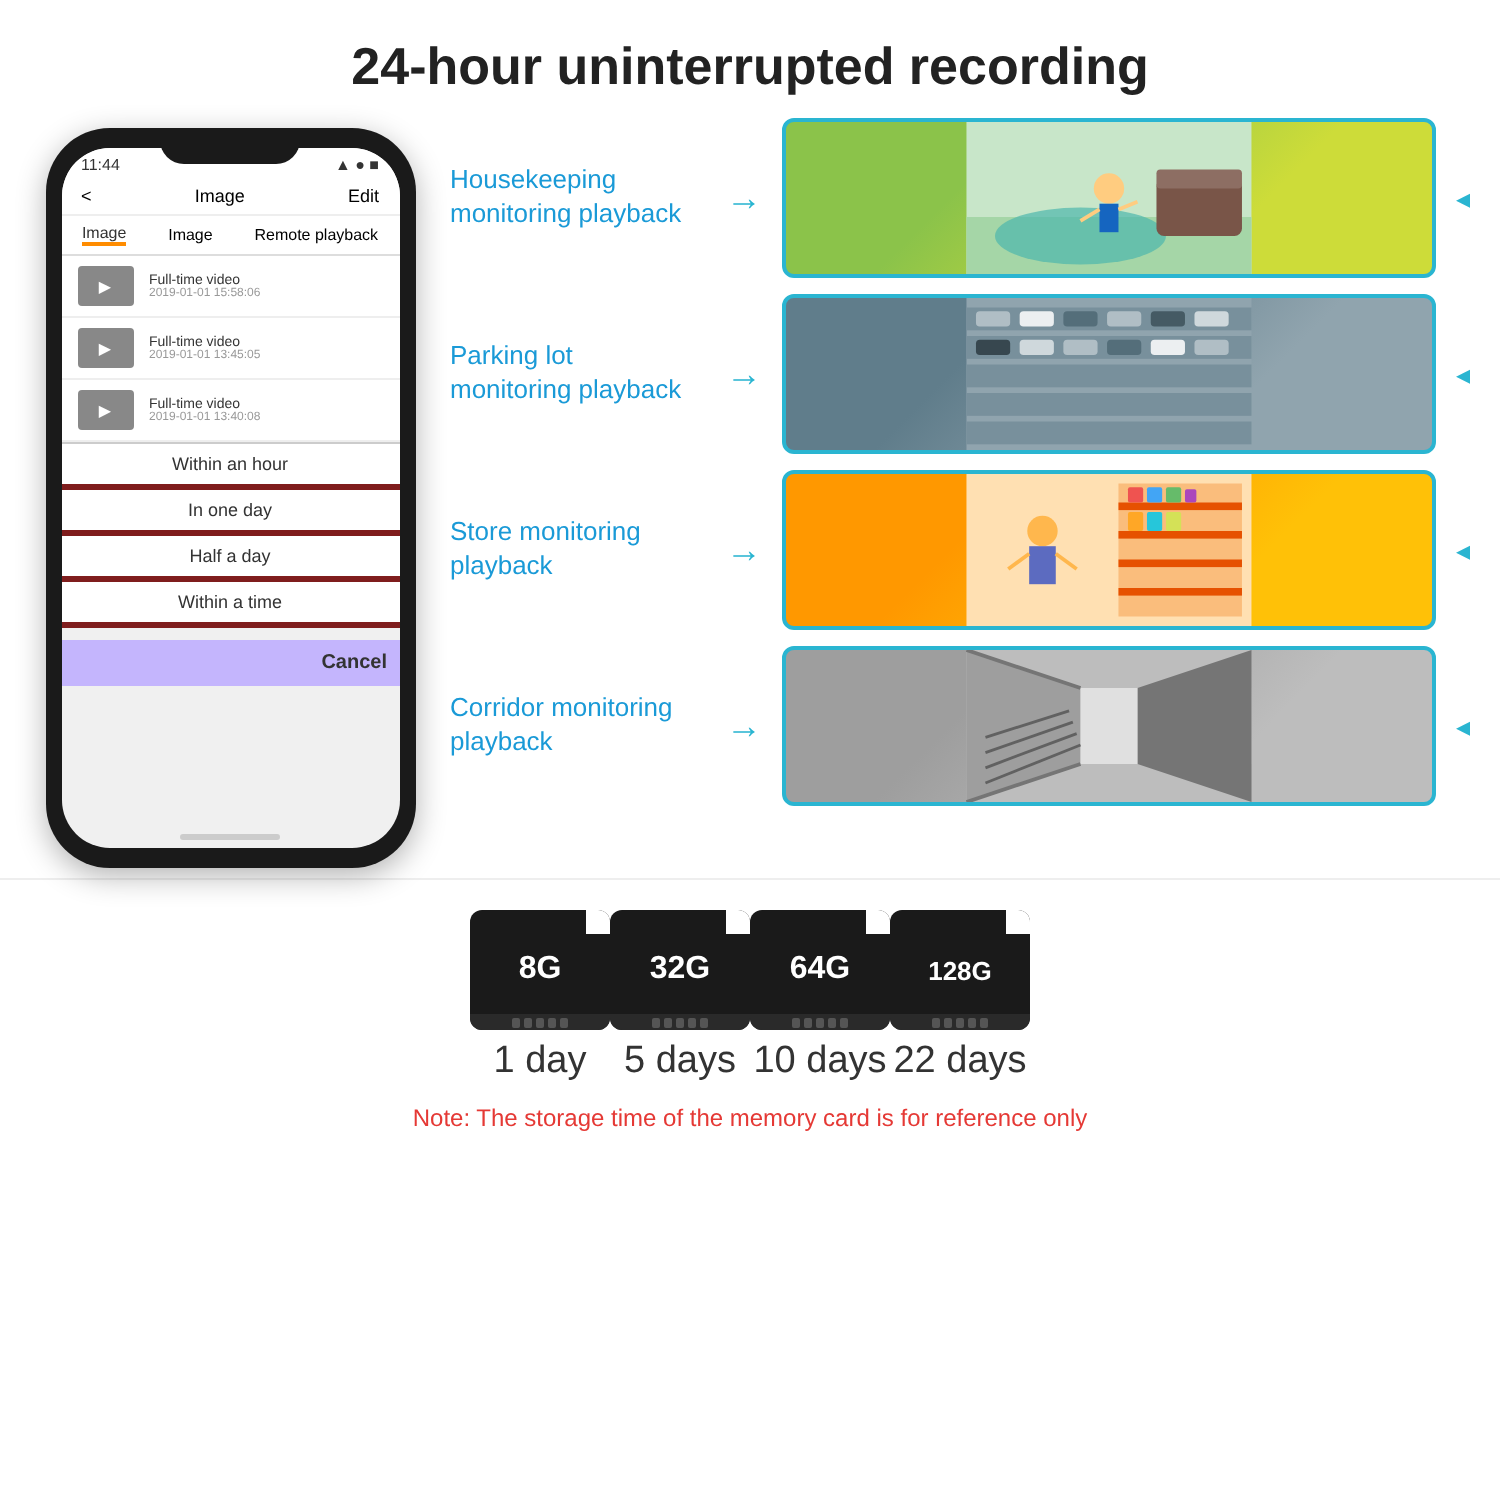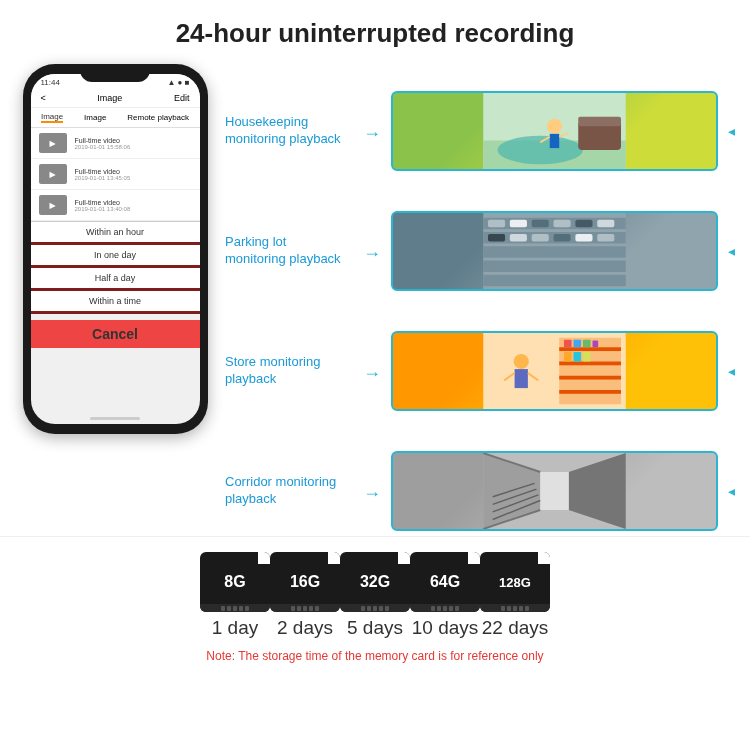--- a/index.html
+++ b/index.html
@@ -149,24 +149,24 @@
 
     .phone-dropdown-item {
       padding: 5px 10px;
       font-size: 9px;
       color: #333;
       text-align: center;
       border-bottom: 3px solid #7f1d1d;
     }
 
     .phone-cancel-btn {
-      background: #ef4444;
-      text-align: center;
+      background: #c4b5fd;
+      text-align: right;
       padding: 6px;
-      font-size: 14px;
+      font-size: 10px;
       color: #333;
       border-top: 6px solid #f0f0f0;
       font-weight: bold;
     }
 
     .phone-home-indicator {
       position: absolute;
       bottom: 4px;
       left: 50%;
       transform: translateX(-50%);
@@ -182,21 +182,20 @@
       padding: 0 5px;
       display: flex;
       flex-direction: column;
       gap: 8px;
     }
 
     .monitoring-item {
       display: flex;
       align-items: center;
       gap: 8px;
-      margin-top: 32px;
     }
 
     .monitoring-label {
       width: 130px;
       flex-shrink: 0;
     }
 
     .monitoring-label p {
       font-size: 13px;
       color: #1a9ad7;
@@ -533,33 +532,20 @@
           <div class="sdcard-notch-line"></div>
             <div class="sdcard-notch-line"></div>
             <div class="sdcard-notch-line"></div>
           <div class="sdcard-notch-line"></div>
             <div class="sdcard-notch-line"></div>
         </div>
       </div>
       <span class="sdcard-days">1 day</span>
     </div>
 
-    <div class="sdcard-item">
-      <div class="sdcard-card">
-        <span class="sdcard-label">16G</span>
-        <div class="sdcard-notch">
-          <div class="sdcard-notch-line"></div>
-            <div class="sdcard-notch-line"></div>
-            <div class="sdcard-notch-line"></div>
-          <div class="sdcard-notch-line"></div>
-            <div class="sdcard-notch-line"></div>
-        </div>
-      </div>
-      <span class="sdcard-days">2 days</span>
-    </div>
 
     <div class="sdcard-item">
       <div class="sdcard-card">
         <span class="sdcard-label">32G</span>
         <div class="sdcard-notch">
           <div class="sdcard-notch-line"></div>
             <div class="sdcard-notch-line"></div>
             <div class="sdcard-notch-line"></div>
           <div class="sdcard-notch-line"></div>
             <div class="sdcard-notch-line"></div>

